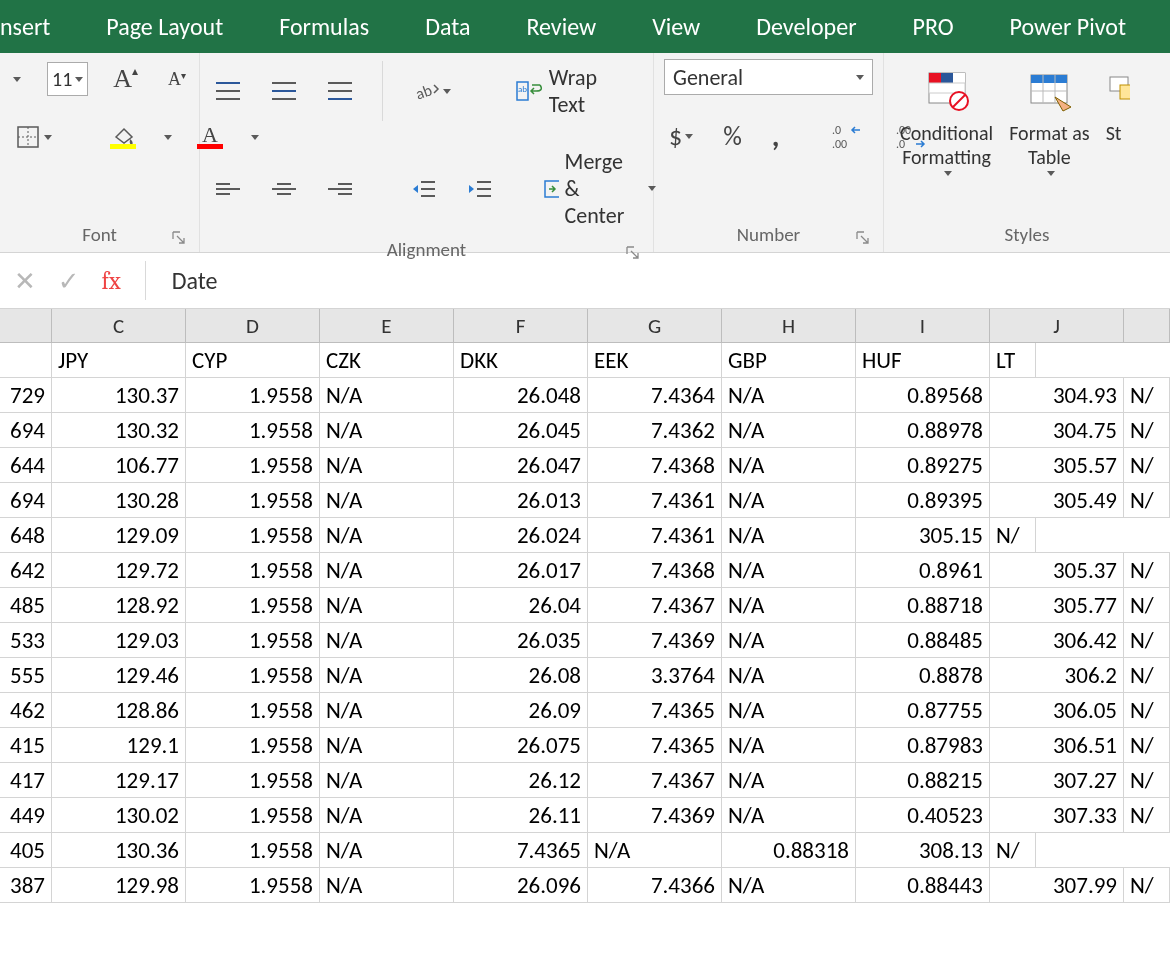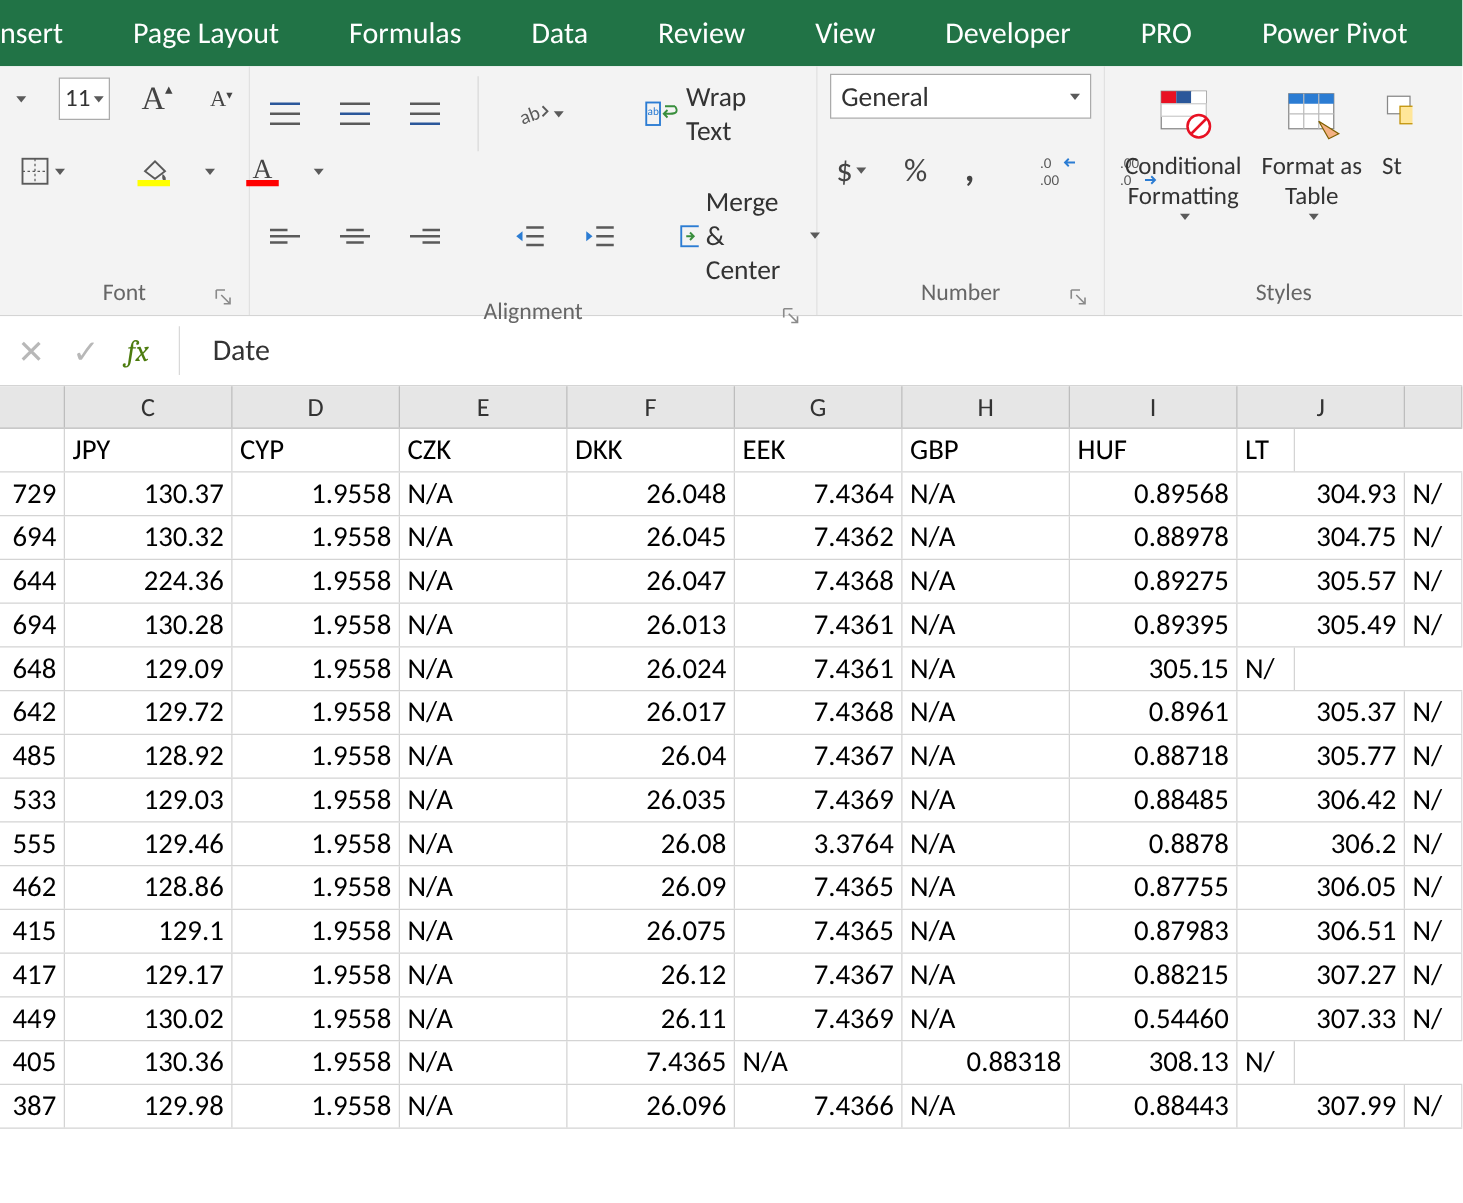--- a/index.html
+++ b/index.html
@@ -48,21 +48,21 @@
 .vbtn{display:flex;flex-direction:column;align-items:center;justify-content:flex-start;padding:4px 6px 0;cursor:pointer;text-align:center;color:#333;font-size:20px;line-height:24px}
 .vbtn .ic{height:56px;display:flex;align-items:center;justify-content:center;margin-bottom:2px}
 .vbtn .lab{white-space:pre}
 
 
 .combo{height:36px;border:1px solid #ababab;background:#fff;display:flex;align-items:center;justify-content:space-between;padding:0 8px;font-size:22px;color:#333;width:216px}
 
 
 .fbar{height:56px;border-bottom:1px solid #d4d4d4;display:flex;align-items:center;background:#fff}
 .fbar .fbtns{display:flex;align-items:center;gap:22px;padding:0 14px;color:#b8b8b8;font-size:26px}
-.fbar .fx{font-style:italic;font-family:"Cambria","Times New Roman",serif;color:#4d7c0f;font-size:24px}
+.fbar .fx{font-family:"Cambria","Times New Roman",serif;color:#ef4444;font-size:24px}
 .fbar .divider{width:1px;height:70%;background:#d9d9d9;margin:0 10px}
 .fbar .cell-content{font-size:24px;color:#333;padding-left:16px;flex:1}
 
 
 .grid{display:flex;flex-direction:column;font-family:Calibri,sans-serif;font-size:23px;color:#000}
 .col-headers{display:flex;background:#e6e6e6;height:34px;border-bottom:1px solid #bdbdbd}
 .col-headers .ch{border-right:1px solid #bdbdbd;display:flex;align-items:center;justify-content:center;color:#333;font-size:21px}
 .gridbody{display:flex;flex-direction:column}
 .gr{display:flex;height:35px;border-bottom:1px solid #d4d4d4}
 .gc{border-right:1px solid #d4d4d4;padding:0 6px;display:flex;align-items:center;overflow:hidden;white-space:nowrap}
@@ -405,21 +405,21 @@
           <div class="gc w-e ta-l">N/A</div>
           <div class="gc w-f ta-r">26.045</div>
           <div class="gc w-g ta-r">7.4362</div>
           <div class="gc w-h ta-l">N/A</div>
           <div class="gc w-i ta-r">0.88978</div>
           <div class="gc w-j ta-r">304.75</div>
           <div class="gc w-k ta-l">N/</div>
         </div>
         <div class="gr">
           <div class="gc w-b ta-r">644</div>
-          <div class="gc w-c ta-r">224.36</div>
+          <div class="gc w-c ta-r">106.77</div>
           <div class="gc w-d ta-r">1.9558</div>
           <div class="gc w-e ta-l">N/A</div>
           <div class="gc w-f ta-r">26.047</div>
           <div class="gc w-g ta-r">7.4368</div>
           <div class="gc w-h ta-l">N/A</div>
           <div class="gc w-i ta-r">0.89275</div>
           <div class="gc w-j ta-r">305.57</div>
           <div class="gc w-k ta-l">N/</div>
         </div>
         <div class="gr">
@@ -530,21 +530,21 @@
           <div class="gc w-k ta-l">N/</div>
         </div>
         <div class="gr">
           <div class="gc w-b ta-r">449</div>
           <div class="gc w-c ta-r">130.02</div>
           <div class="gc w-d ta-r">1.9558</div>
           <div class="gc w-e ta-l">N/A</div>
           <div class="gc w-f ta-r">26.11</div>
           <div class="gc w-g ta-r">7.4369</div>
           <div class="gc w-h ta-l">N/A</div>
-          <div class="gc w-i ta-r">0.54460</div>
+          <div class="gc w-i ta-r">0.40523</div>
           <div class="gc w-j ta-r">307.33</div>
           <div class="gc w-k ta-l">N/</div>
         </div>
         <div class="gr">
           <div class="gc w-b ta-r">405</div>
           <div class="gc w-c ta-r">130.36</div>
           <div class="gc w-d ta-r">1.9558</div>
           <div class="gc w-e ta-l">N/A</div>
           <div class="gc w-g ta-r">7.4365</div>
           <div class="gc w-h ta-l">N/A</div>

